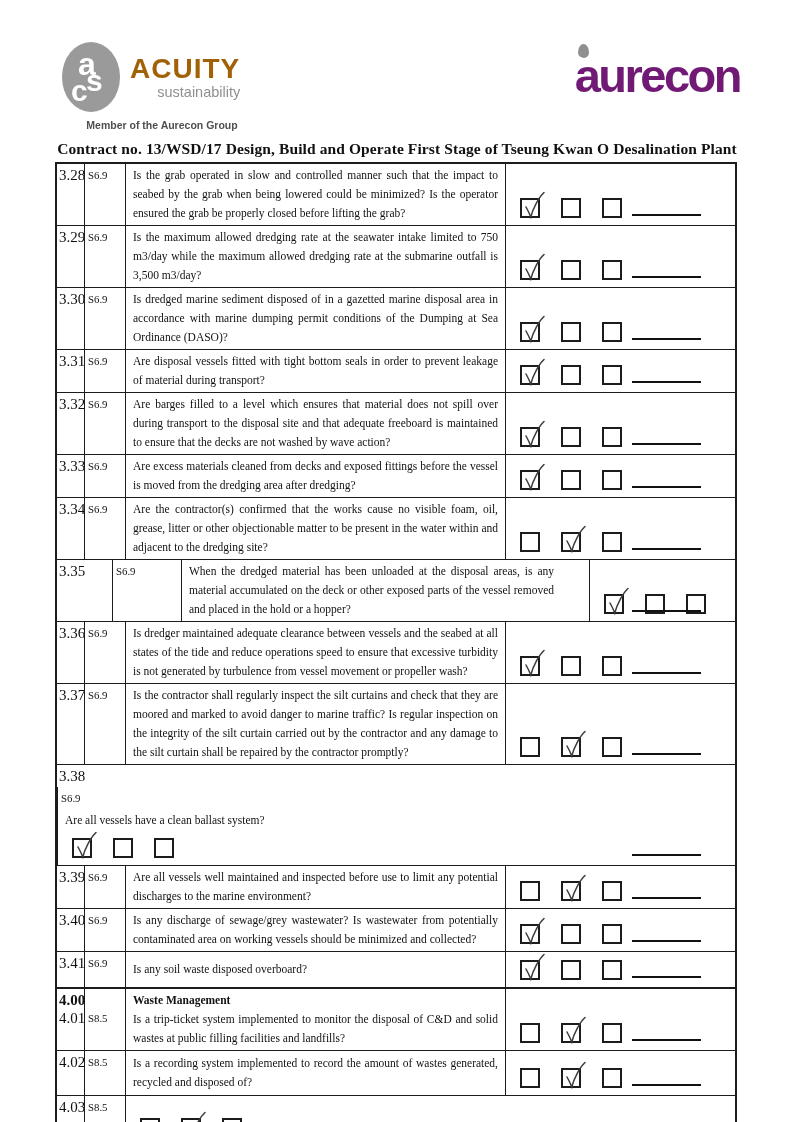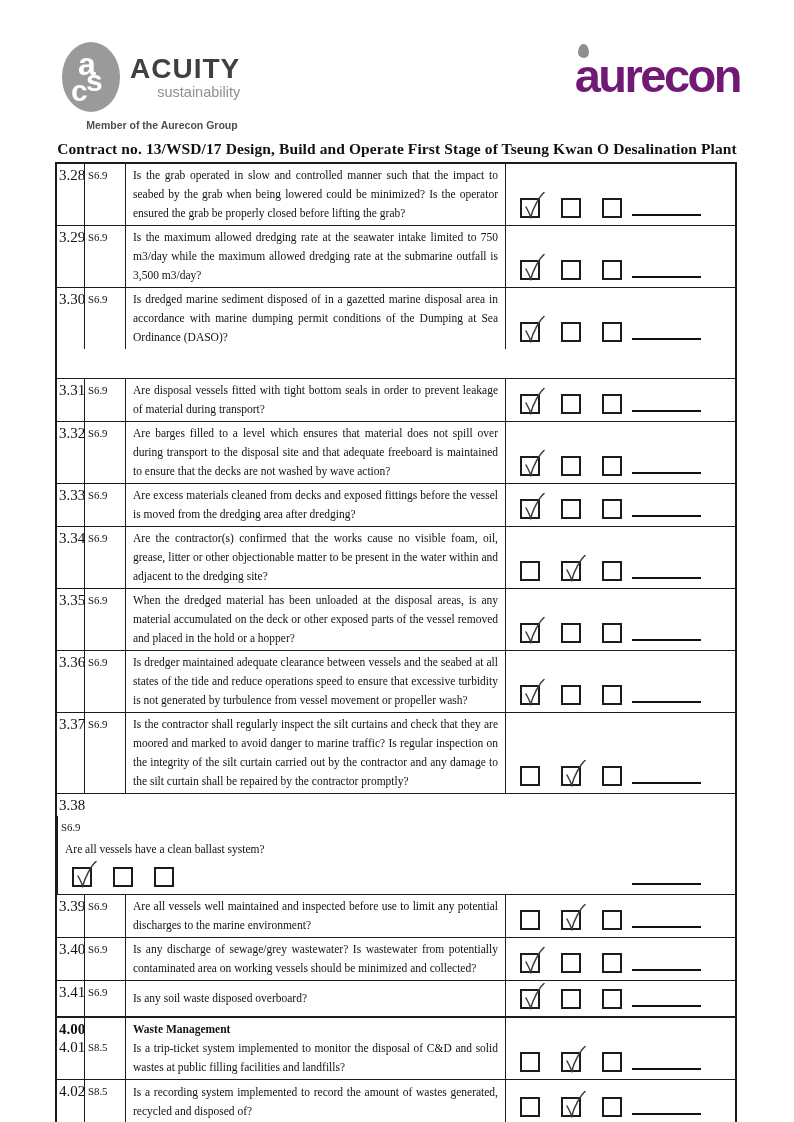--- a/index.html
+++ b/index.html
@@ -9,21 +9,21 @@
 
   
   .logo-row { display: flex; justify-content: space-between; align-items: flex-start; padding: 42px 50px 0 62px; }
   .acuity-block { display: flex; flex-direction: column; }
   .acuity-top { display: flex; align-items: center; gap: 10px; }
   .acuity-mark { position: relative; width: 58px; height: 70px; background: #9a9a9a; border-radius: 50%; flex: none; }
   .acuity-mark span { position: absolute; color: #fff; font-family: "Liberation Sans", sans-serif; font-weight: bold; line-height: 1; }
   .acuity-mark .m-a { font-size: 32px; top: 6px; left: 16px; }
   .acuity-mark .m-s { font-size: 30px; top: 24px; left: 24px; }
   .acuity-mark .m-c { font-size: 30px; top: 34px; left: 9px; }
-  .acuity-name { font-family: "Liberation Sans", sans-serif; font-weight: bold; font-size: 28px; color: #404040; letter-spacing: 1px; line-height: 1; }
+  .acuity-name { font-family: "Liberation Sans", sans-serif; font-weight: bold; font-size: 28px; color: #a16207; letter-spacing: 1px; line-height: 1; }
   .acuity-sub { font-family: "Liberation Sans", sans-serif; font-size: 14.5px; color: #8f8f8f; text-align: right; margin-top: 1px; }
   .acuity-member { font-family: "Liberation Sans", sans-serif; font-weight: bold; font-size: 10.5px; color: #4f4f4f; margin-top: 7px; text-align: center; width: 200px; }
   .aurecon-logo { position: relative; margin-top: 10px; margin-right: 4px; font-family: "Liberation Sans", sans-serif; font-weight: bold; font-size: 47px; color: #701a75; letter-spacing: -2.5px; line-height: 1; }
   .aurecon-dot { position: absolute; top: -8px; left: 3px; width: 11px; height: 14px; background: #8f8f8f; border-radius: 50% 50% 45% 55% / 60% 60% 40% 40%; }
 
   
   .title { text-align: center; font-weight: bold; font-size: 15.5px; margin-top: 9px; letter-spacing: 0.1px; }
 
   
   .table { margin: 4px 57px 0 55px; border: 2px solid #1c1c1c; }
@@ -132,21 +132,21 @@
             <div class="box">
               <svg viewBox="0 0 27 31">
                 <path d="M6 17 C 8 20.5 9.8 24.5 10.8 27 C 13 18 19 7 24 2.5"></path>
               </svg>
             </div>
             <div class="box"></div>
             <div class="box"></div>
             <div class="rline"></div>
           </div>
         </div>
-        <div class="trow" style="min-height: 38px; margin-top: 29px;">
+        <div class="trow" style="min-height: 38px;">
           <div class="c c-item">3.31</div>
           <div class="c c-eia">S6.9</div>
           <div class="c c-q">
             <div class="jt">Are disposal vessels fitted with tight bottom seals in order to prevent leakage of material during transport?</div>
           </div>
           <div class="c c-checks">
             <div class="box">
               <svg viewBox="0 0 27 31">
                 <path d="M6 17 C 8 20.5 9.8 24.5 10.8 27 C 13 18 19 7 24 2.5"></path>
               </svg>
@@ -200,21 +200,21 @@
             <div class="box"></div>
             <div class="box">
               <svg viewBox="0 0 27 31">
                 <path d="M6 17 C 8 20.5 9.8 24.5 10.8 27 C 13 18 19 7 24 2.5"></path>
               </svg>
             </div>
             <div class="box"></div>
             <div class="rline"></div>
           </div>
         </div>
-        <div class="trow" style="min-height: 57px;">
+        <div class="trow" style="min-height: 57px; gap: 28px;">
           <div class="c c-item">3.35</div>
           <div class="c c-eia">S6.9</div>
           <div class="c c-q">
             <div class="jt">When the dredged material has been unloaded at the disposal areas, is any material accumulated on the deck or other exposed parts of the vessel removed and placed in the hold or a hopper?</div>
           </div>
           <div class="c c-checks">
             <div class="box">
               <svg viewBox="0 0 27 31">
                 <path d="M6 17 C 8 20.5 9.8 24.5 10.8 27 C 13 18 19 7 24 2.5"></path>
               </svg>

